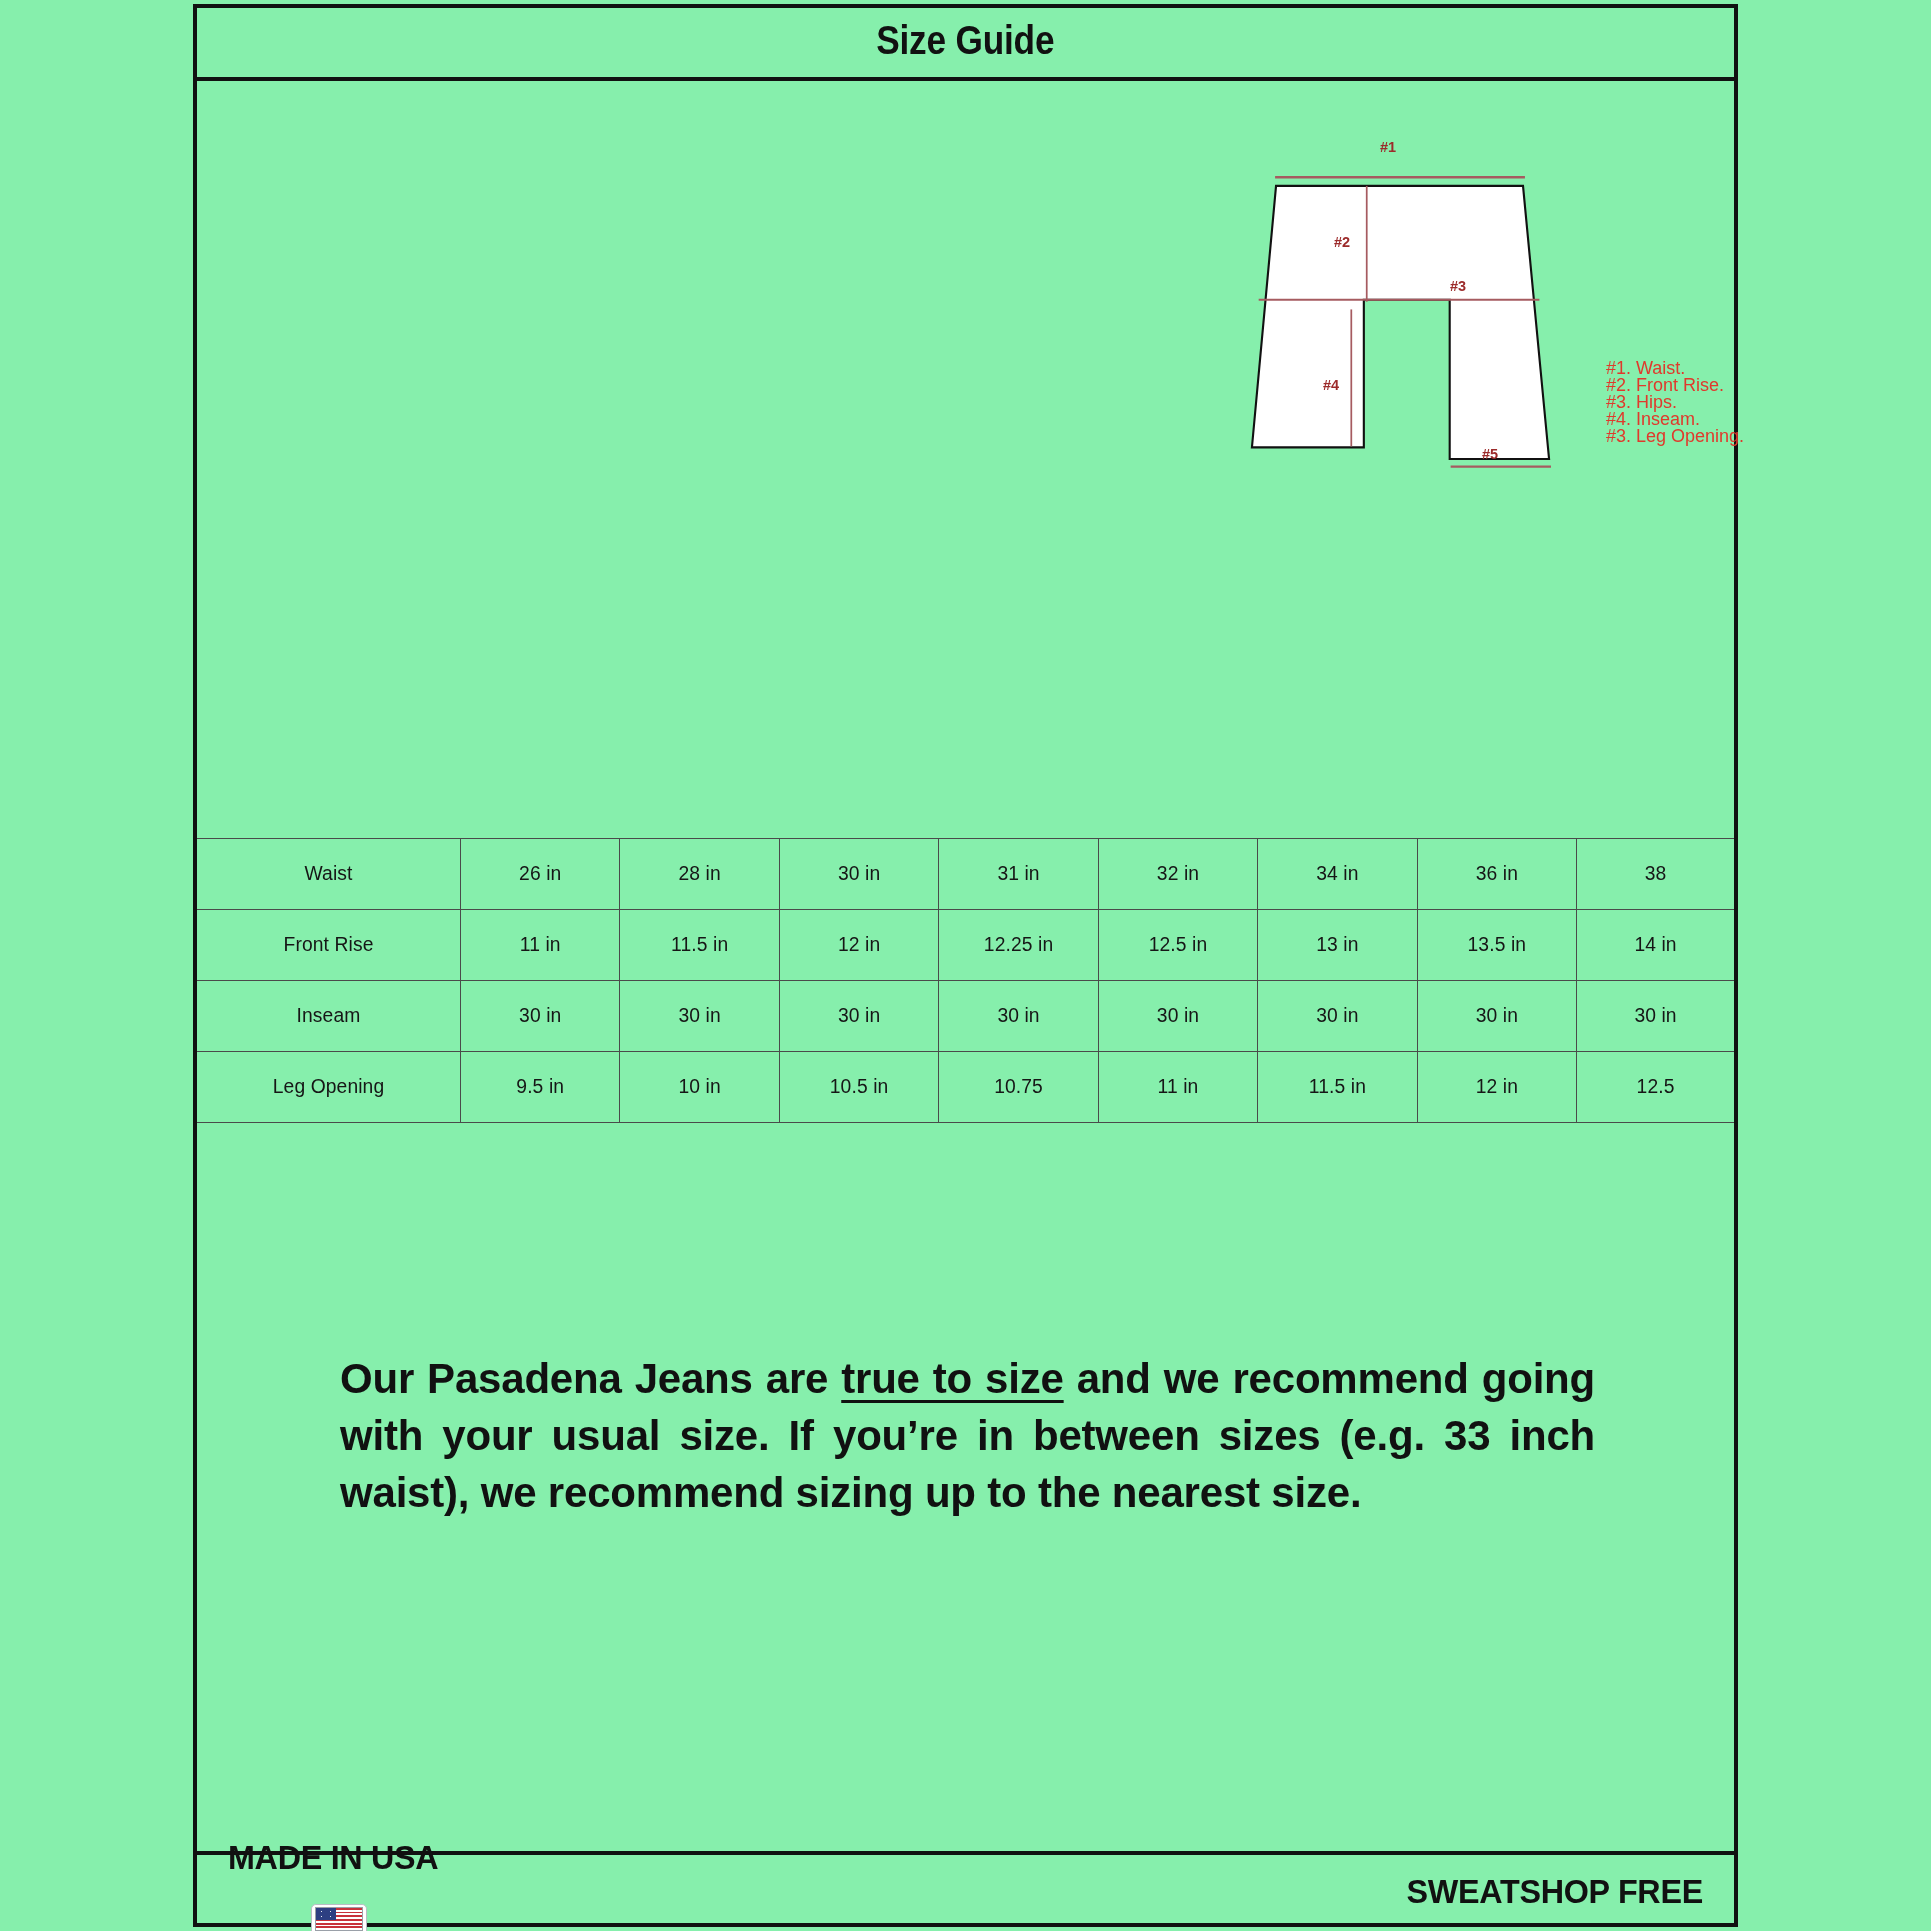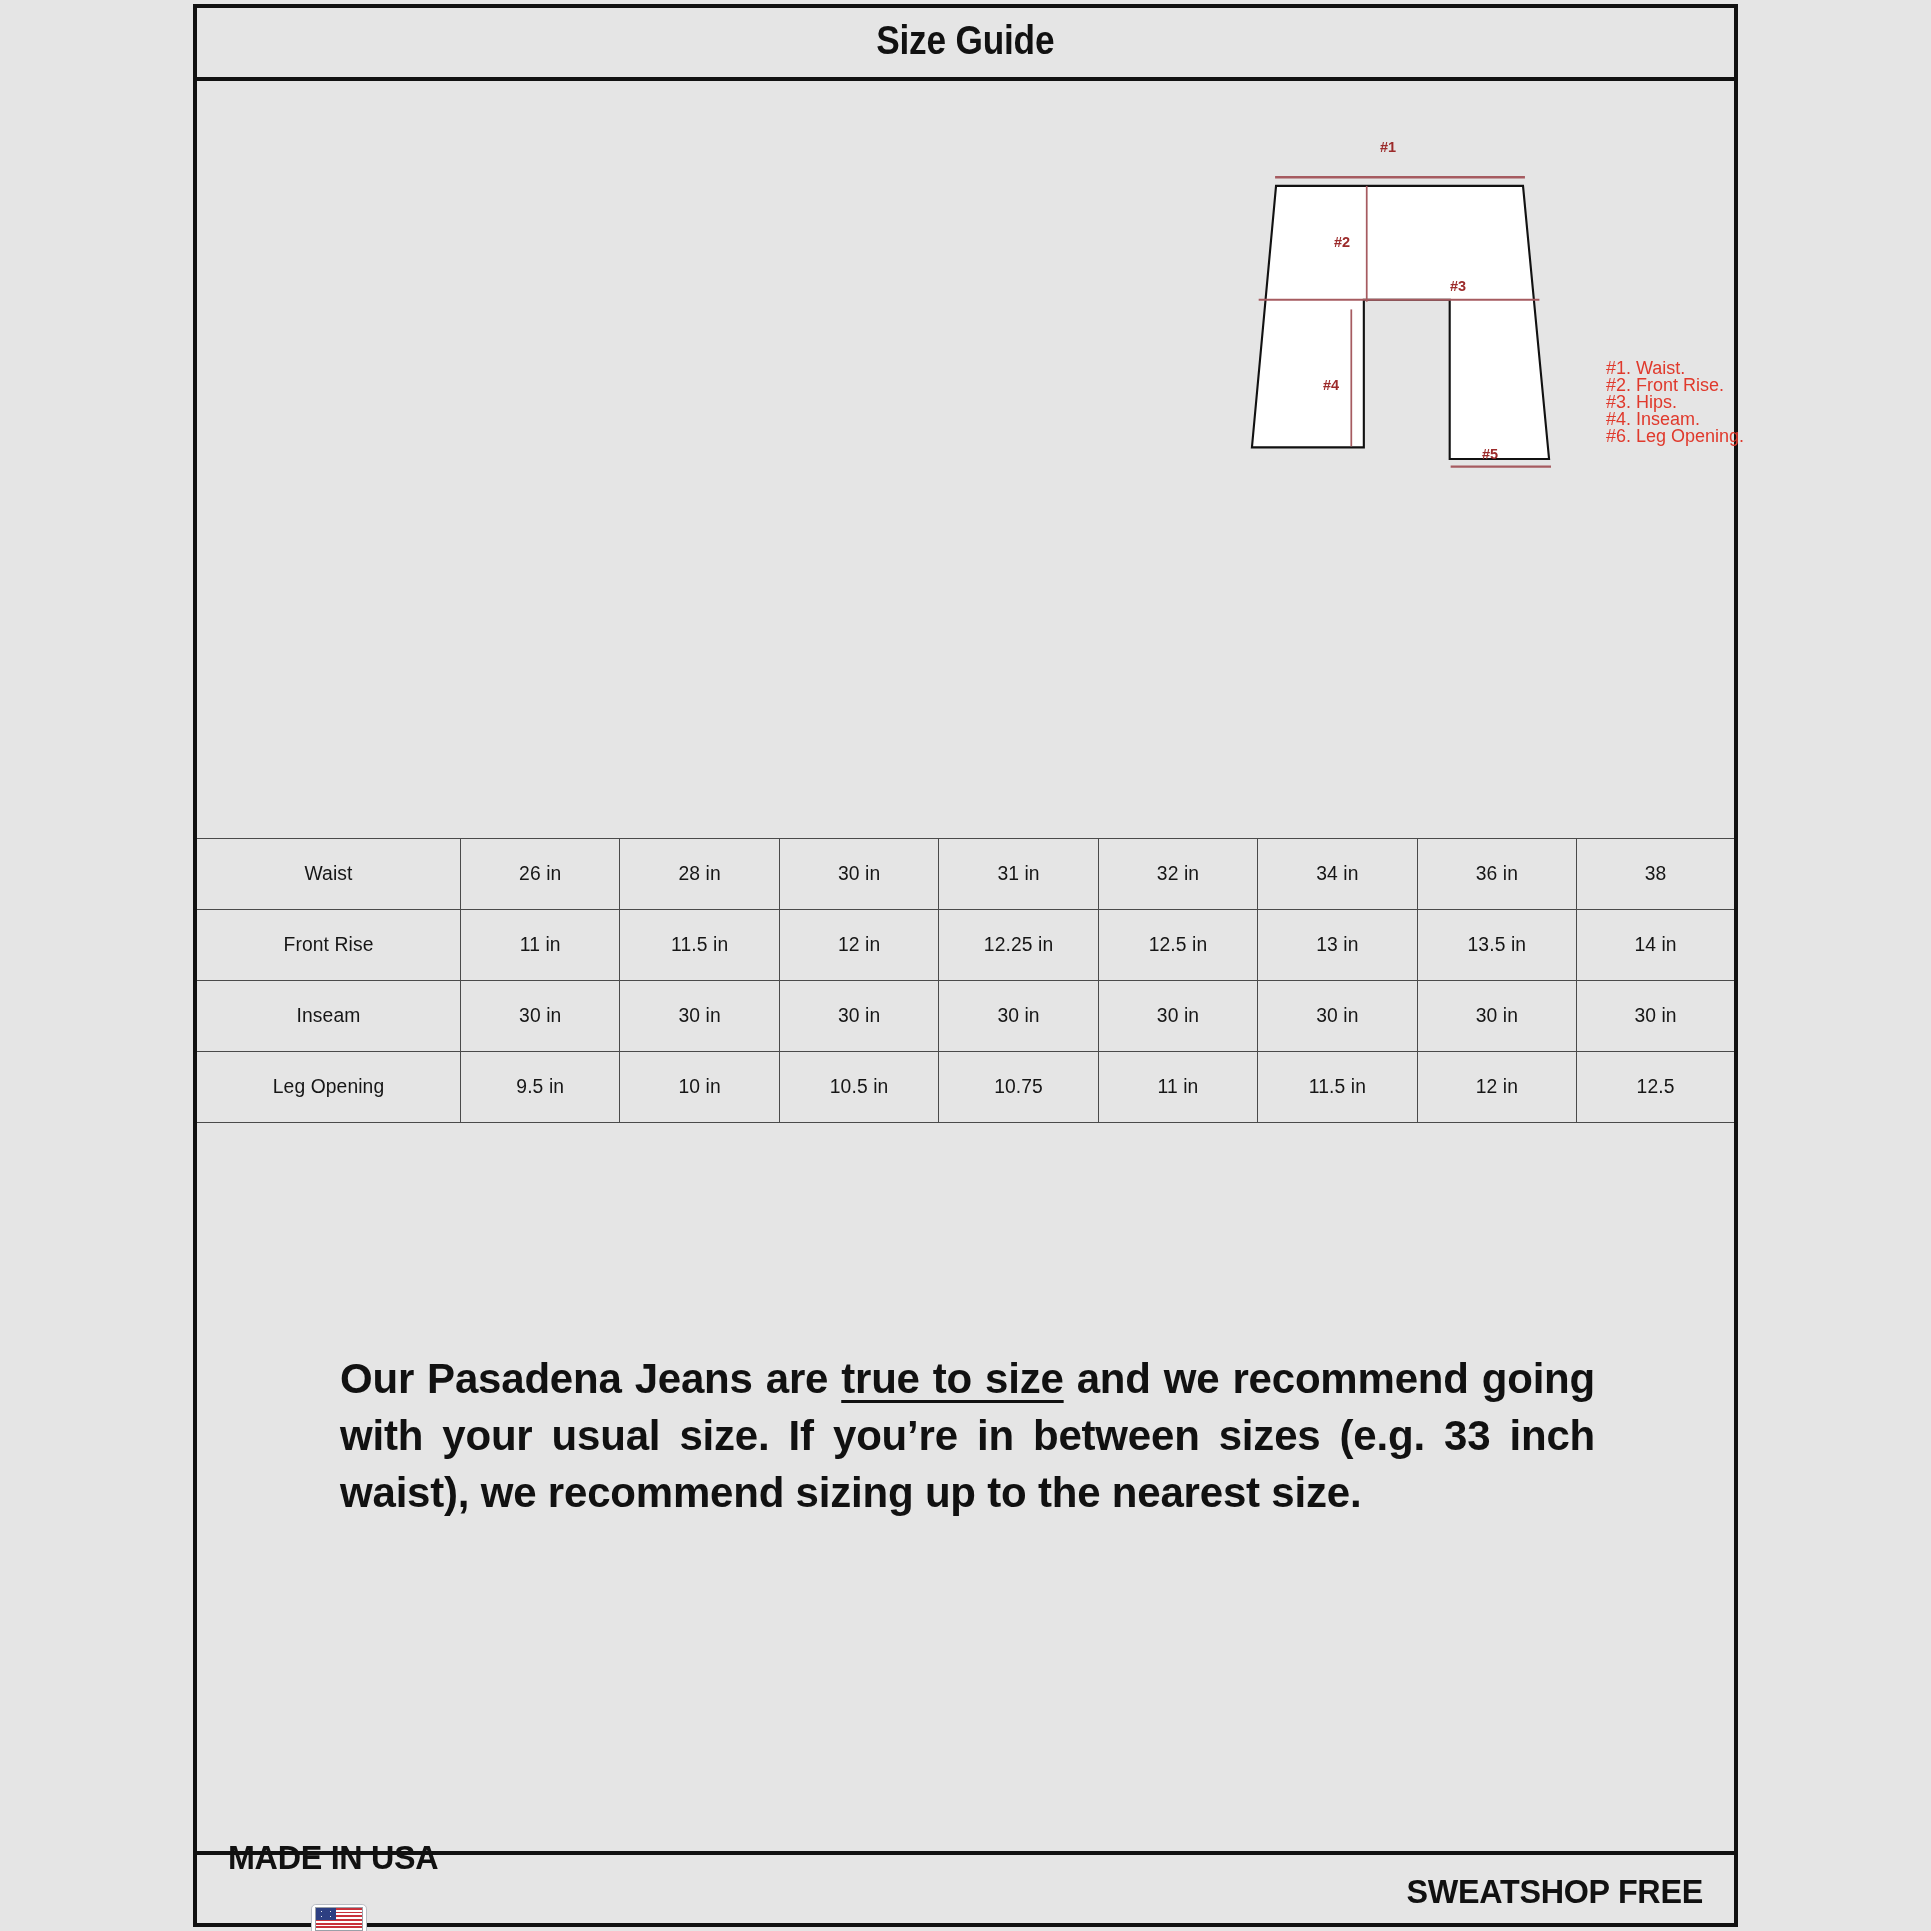--- a/index.html
+++ b/index.html
@@ -12,21 +12,21 @@
     height: 1931px;
     font-family: "Liberation Sans", sans-serif;
     -webkit-font-smoothing: antialiased;
   }
 
   #sheet {
     position: absolute;
     left: 0; top: 0;
     width: 1931px;
     height: 1931px;
-    background: #e5e5e5;
+    background: #86efac;
   }
 
   
   .frame {
     position: absolute;
     left: 193px;
     top: 3.9px;
     width: 1545px;
     height: 1923px;
     border: 4.8px solid #111111;
@@ -274,21 +274,21 @@
     <div style="position:absolute;left:200px;top:133px;color:#9c2b2b;font-size:14.5px;font-weight:bold;">#3</div>
     <div style="position:absolute;left:73px;top:232px;color:#9c2b2b;font-size:14.5px;font-weight:bold;">#4</div>
     <div style="position:absolute;left:232px;top:301px;color:#9c2b2b;font-size:14.5px;font-weight:bold;">#5</div>
   </div>
 
   <div class="legend">
     <div>#1. Waist.</div>
     <div>#2. Front Rise.</div>
     <div>#3. Hips.</div>
     <div>#4. Inseam.</div>
-    <div>#6. Leg Opening.</div>
+    <div>#3. Leg Opening.</div>
   </div>
 
   <table class="meas-table">
     <tbody>
       <tr>
         <td class="rowhead">Waist</td>
         <td>26 in</td>
         <td>28 in</td>
         <td>30 in</td>
         <td>31 in</td>

